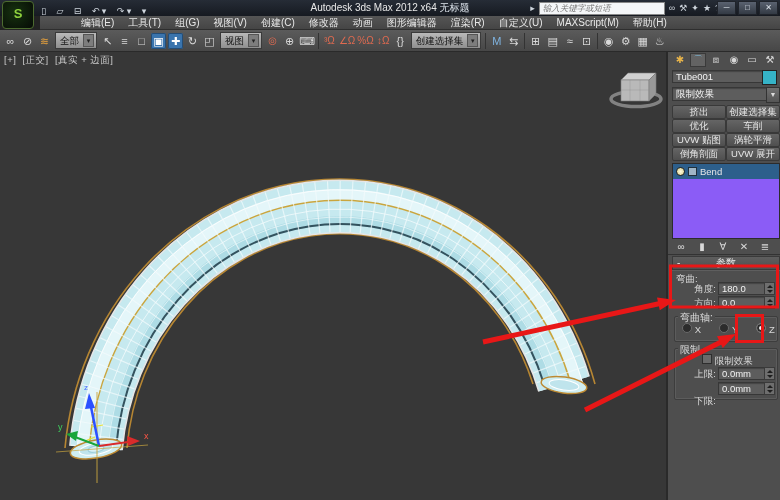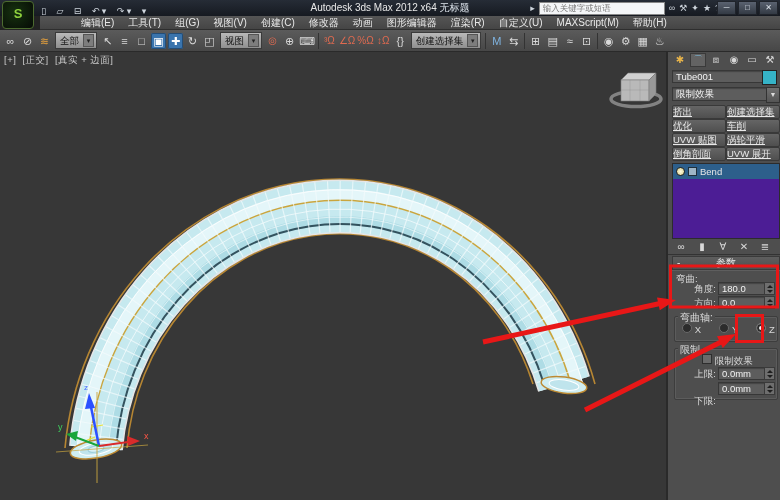--- a/index.html
+++ b/index.html
@@ -13,21 +13,21 @@
   #logo{left:2px;top:1px;width:30px;height:26px;border-radius:4px;
     background:radial-gradient(circle at 40% 40%,#16320f,#060a06);
     border:1px solid #4c6b2f;z-index:5;color:#8fd13e;font-weight:bold;
     font-size:13px;text-align:center;line-height:24px;}
   .qa{display:inline-block;font-size:9px;color:#cfd6de;padding:0 3px;line-height:15px;}
   #qabar{left:38px;top:0;}
   #titletext{left:0;top:0;width:780px;text-align:center;font-size:10px;line-height:16px;}
   #titletext .doc{color:#dfe6ee;}
   #infocenter{right:60px;top:1px;height:14px;display:flex;align-items:center;gap:4px;}
   #searchbox{width:118px;height:11px;background:#f4f6f8;border:1px solid #888;
-    font-size:8.5px;color:#777;padding:0 3px;line-height:11px;overflow:hidden;}
+    font-size:8.5px;font-style:italic;color:#777;padding:0 3px;line-height:11px;overflow:hidden;}
   .ic{font-size:9px;color:#cfd6de;}
   #winbtns{right:2px;top:1px;display:flex;gap:2px;}
   .winbtn{width:17px;height:12px;background:linear-gradient(#5a6270,#333a44);
     border:1px solid #20242b;color:#dde3ea;font-size:8px;text-align:center;line-height:11px;}
   
   #menubar{left:0;top:16px;width:780px;height:14px;background:linear-gradient(#555,#454545);
     border-bottom:1px solid #2e2e2e;display:flex;align-items:center;padding-left:34px;box-sizing:border-box;margin-left:40px;}
   .menu-item{font-size:10px;color:#e9e9e9;padding:0 7px;line-height:14px;white-space:nowrap;}
   
   #toolbar{left:0;top:30px;width:780px;height:22px;background:linear-gradient(#5b5b5b,#474747);
@@ -48,33 +48,33 @@
   #vplabel{left:4px;top:2px;font-size:9.5px;color:#c9c9c9;letter-spacing:.5px;}
   #vplabel span{margin-right:3px;}
   
   #panel{left:666px;top:52px;width:114px;height:448px;background:#4e4e4e;
     border-left:2px solid #2a2a2a;box-sizing:border-box;color:#e2e2e2;font-size:10px;}
   .ptab{width:16px;height:14px;text-align:center;line-height:14px;font-size:10px;color:#d8d8d8;}
   .ptab.active{background:#636363;box-shadow:inset 0 0 0 1px #3a3a3a;color:#7fc4e8;}
   .fld{background:#5d5d5d;border:1px solid #373737;box-shadow:inset 0 1px 1px #444;
     color:#f2f2f2;font-size:9.5px;line-height:11px;padding:0 3px;overflow:hidden;}
   .pbtn{background:linear-gradient(#656565,#4f4f4f);border:1px solid #393939;
-    border-radius:2px;color:#e8e8e8;font-size:9.5px;line-height:12px;overflow:hidden;white-space:nowrap;text-decoration:underline;}
+    border-radius:2px;color:#e8e8e8;font-size:9.5px;text-align:center;line-height:12px;overflow:hidden;white-space:nowrap;}
   .spin{width:11px;background:#6e6e6e;border:1px solid #3a3a3a;box-sizing:border-box;}
   .spin div{width:0;height:0;margin:2px auto;border-left:3px solid transparent;border-right:3px solid transparent;}
   .spin .up{border-bottom:3px solid #1e1e1e;}
   .spin .dn{border-top:3px solid #1e1e1e;}
   .grp{border:1px solid #3d3d3d;box-shadow:0 0 0 1px #5c5c5c inset;border-radius:2px;}
   .grplabel{position:absolute;background:#4e4e4e;padding:0 2px;color:#dcdcdc;}
   .radio{width:8px;height:8px;border-radius:50%;background:#2c2c2c;border:1px solid #6a6a6a;display:inline-block;}
   .radio.on{box-shadow:inset 0 0 0 2px #2c2c2c;background:#f0f0f0;}
   .chk{width:8px;height:8px;background:#6a6a6a;border:1px solid #2e2e2e;display:inline-block;}
   .rowlabel{color:#d8d8d8;font-size:9.5px;}
   
-  #stack{background:#4c1d95;border:1px solid #2c2c2c;}
+  #stack{background:#8b5cf6;border:1px solid #2c2c2c;}
   .stackrow{height:15px;display:flex;align-items:center;font-size:9.5px;color:#e6e6e6;padding-left:3px;}
   .stackrow.sel{background:#2d5f8b;}
   .bulb{width:7px;height:7px;border-radius:50%;background:radial-gradient(#fffbe0,#d8cf86);
     border:1px solid #222;margin-right:3px;}
   .modbox{width:7px;height:7px;background:#9fb6c6;border:1px solid #20303c;margin-right:3px;}
   .stacktool{color:#d8d8d8;font-size:10px;width:18px;text-align:center;line-height:13px;}
   
   .rollout{background:linear-gradient(#5e5e5e,#505050);border:1px solid #3a3a3a;
     box-shadow:0 1px 0 #5e5e5e;text-align:center;font-size:10px;color:#e6e6e6;line-height:12px;}
   .rollout .minus{position:absolute;left:4px;top:0;}

